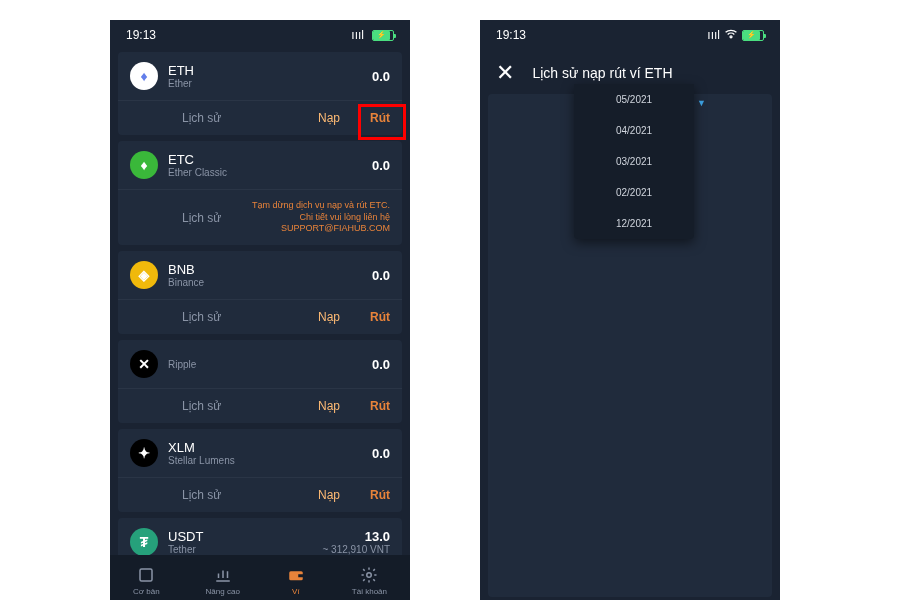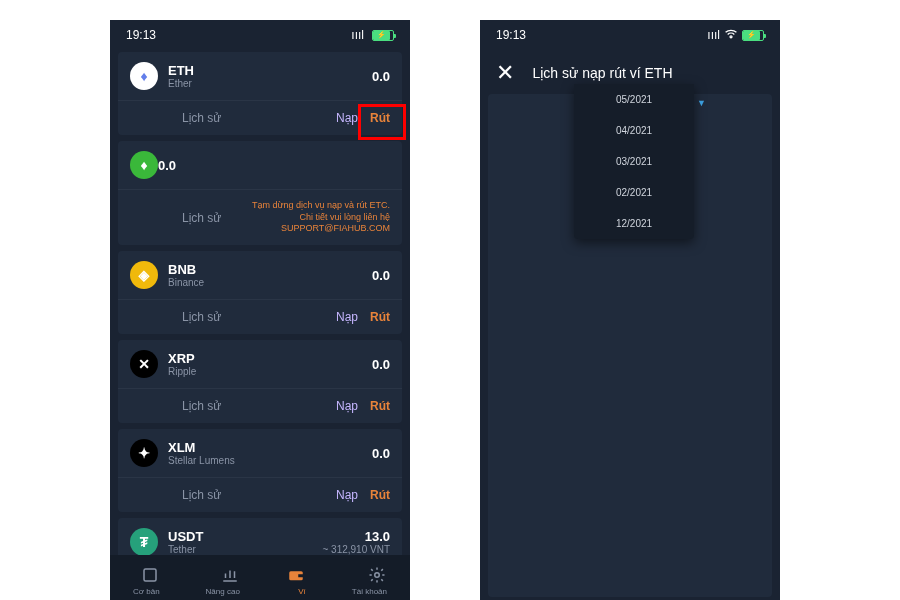--- a/index.html
+++ b/index.html
@@ -10,34 +10,34 @@
   .status-bar { display: flex; justify-content: space-between; align-items: center; padding: 4px 16px 0 16px; height: 26px; font-size: 12px; font-weight: 500; }
   .status-right { display: flex; align-items: center; gap: 4px; }
   .battery { width: 22px; height: 11px; border: 1px solid #4ade80; border-radius: 2px; position: relative; display: flex; align-items: center; }
   .battery::after { content: ""; position: absolute; right: -3px; top: 3px; width: 2px; height: 4px; background: #4ade80; border-radius: 0 1px 1px 0; }
   .battery-fill { background: #4ade80; width: 85%; height: 100%; border-radius: 1px; display:flex; align-items:center; justify-content:center; font-size:7px; color:#000; font-weight:bold;}
   .wallet-list { height: 510px; overflow-y: hidden; }
   .coin-card { margin: 6px 8px 0 8px; background: #202b3c; border-radius: 4px; }
   .coin-header { display: flex; align-items: center; padding: 10px 12px; }
   .coin-icon { width: 28px; height: 28px; border-radius: 50%; display: flex; align-items: center; justify-content: center; font-size: 14px; font-weight: bold; flex-shrink: 0; }
   .coin-info { margin-left: 10px; flex: 1; }
-  .coin-sym { font-size: 13px; font-weight: 700; color: #fff; }
+  .coin-sym { font-size: 13px; font-weight: 400; color: #fff; }
   .coin-name { font-size: 10px; color: #8a94a6; }
   .coin-bal { text-align: right; }
   .coin-amount { font-size: 13px; font-weight: 600; }
   .coin-sub { font-size: 10px; color: #8a94a6; }
   .coin-actions { display: flex; align-items: center; border-top: 1px solid #2a3546; padding: 10px 12px; font-size: 12px; }
   .history-link { color: #8a94a6; margin-left: 52px; }
   .flex-spacer { flex: 1; }
-  .action-nap { color: #c4b5fd; margin-right: 12px; font-weight: 500; }
+  .action-nap { color: #fdba74; margin-right: 30px; font-weight: 500; }
   .action-rut { color: #e8833a; font-weight: 600; text-align: center; }
   .suspend-msg { color: #e8833a; font-size: 9px; text-align: right; flex:1; margin-left:24px; line-height:1.3; }
   .highlight-box { position: absolute; border: 3px solid #ff0000; width: 48px; height: 36px; left: 358px; top: 104px; z-index: 5; }
   .bottom-nav { position: absolute; bottom: 0; left: 0; right: 0; height: 50px; background: #141c28; display: flex; justify-content: space-around; align-items: center; }
-  .nav-item { display: flex; flex-direction: column; align-items: flex-end; gap: 2px; color: #8a94a6; font-size: 8px; }
+  .nav-item { display: flex; flex-direction: column; align-items: center; gap: 2px; color: #8a94a6; font-size: 8px; }
   .nav-item.active { color: #e8833a; }
   .nav-icon { width: 20px; height: 20px; display:flex; align-items:center; justify-content:center; }
   
   .hdr { display: flex; align-items: center; padding: 14px 16px; gap: 18px; position:relative; z-index:2;}
   .close-x { font-size: 22px; color: #fff; font-weight:300; }
   .hdr-title { font-size: 14px; font-weight: 500; }
   .dropdown { position: absolute; left: 94px; top: 64px; width: 120px; background: #151d29; border-radius: 0 0 4px 4px; box-shadow: 0 4px 12px rgba(0,0,0,0.5); z-index:3;}
   .dd-item { padding: 10px 18px; font-size: 10px; color: #d0d5dd; text-align:center; }
   .dd-caret { position:absolute; right:-12px; top:14px; color:#3a9bd9; font-size:9px;}
   .no-data { text-align: center; font-size: 12px; color: #8a94a6; margin-top: 260px; }
@@ -84,20 +84,24 @@
         <span class="history-link">Lịch sử</span>
         <span class="flex-spacer"></span>
         <span class="action-nap">Nạp</span>
         <span class="action-rut">Rút</span>
       </div>
     </div>
 
     <div class="coin-card">
       <div class="coin-header">
         <div class="coin-icon ic-etc">♦</div>
+        <div class="coin-info">
+          <div class="coin-sym">ETC</div>
+          <div class="coin-name">Ether Classic</div>
+        </div>
         <div class="coin-bal">
             <div class="coin-amount">0.0</div>
           </div>
       </div>
       <div class="coin-actions">
         <span class="history-link">Lịch sử</span>
         <span class="suspend-msg">Tạm dừng dịch vụ nạp và rút ETC. Chi tiết vui lòng liên hệ SUPPORT@FIAHUB.COM</span>
       </div>
     </div>
 
@@ -117,21 +121,20 @@
         <span class="flex-spacer"></span>
         <span class="action-nap">Nạp</span>
         <span class="action-rut">Rút</span>
       </div>
     </div>
 
     <div class="coin-card">
       <div class="coin-header">
         <div class="coin-icon ic-xrp">✕</div>
         <div class="coin-info">
-          <div class="coin-sym">XRP</div>
           <div class="coin-name">Ripple</div>
         </div>
         <div class="coin-bal">
             <div class="coin-amount">0.0</div>
           </div>
       </div>
       <div class="coin-actions">
         <span class="history-link">Lịch sử</span>
         <span class="flex-spacer"></span>
         <span class="action-nap">Nạp</span>

